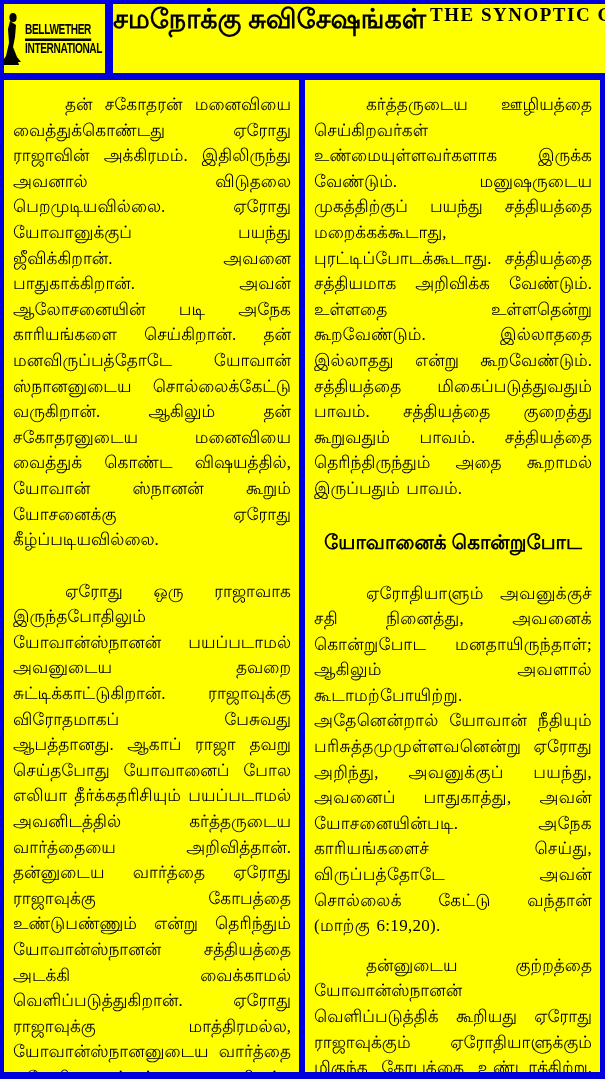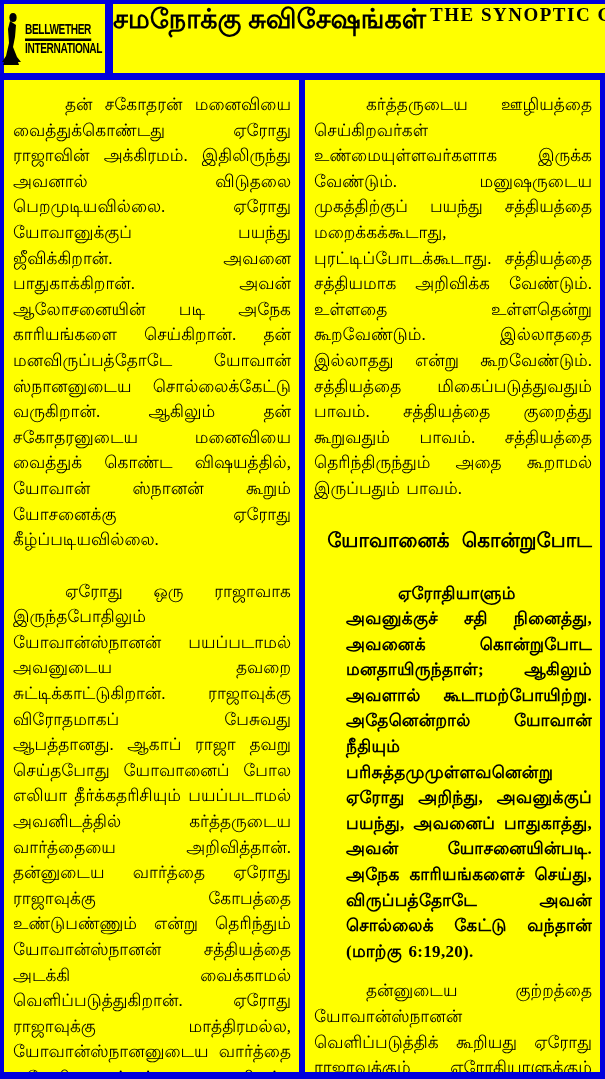--- a/index.html
+++ b/index.html
@@ -51,23 +51,23 @@
     flex:1; padding:12px 8px 10px 9px;
     font-size:17px; line-height:25.6px;
     text-align:justify; text-justify:inter-word;
     overflow:hidden;
   }
   .col p { text-indent:52px; word-spacing:2px; }
   .para-gap { margin-top:26px; }
   .para-gap-small { margin-top:14px; }
   .section-heading {
     font-size:20px; font-weight:bold;
-    margin-top:27px; text-align:right; line-height:26px;font-family:Liberation Mono, monospace;
+    margin-top:27px; text-align:center; line-height:26px;
   }
-  .bold-quote { font-weight:bold; letter-spacing:0.3px;margin-left:32px; }
+  .bold-quote { font-weight:normal; letter-spacing:0.3px; }
 </style>
 </head>
 <body>
 
 <div class="frame">
 
   <div class="header">
 
     <div class="box logo-box">
       <svg class="logo-figure" viewBox="0 0 22 52" xmlns="http://www.w3.org/2000/svg">

